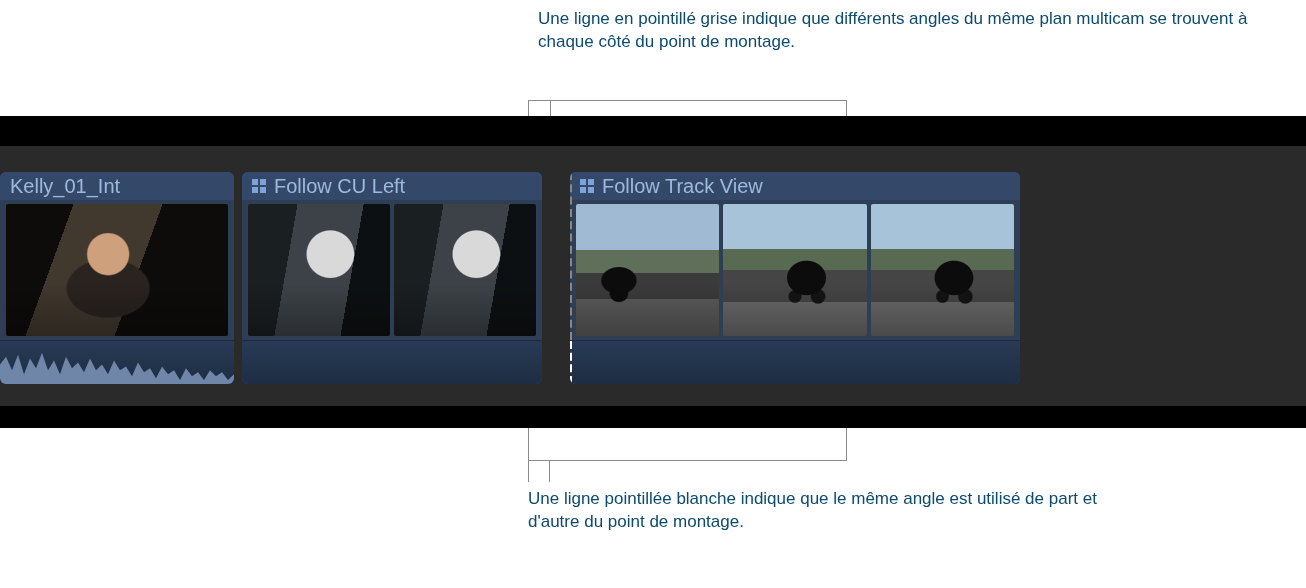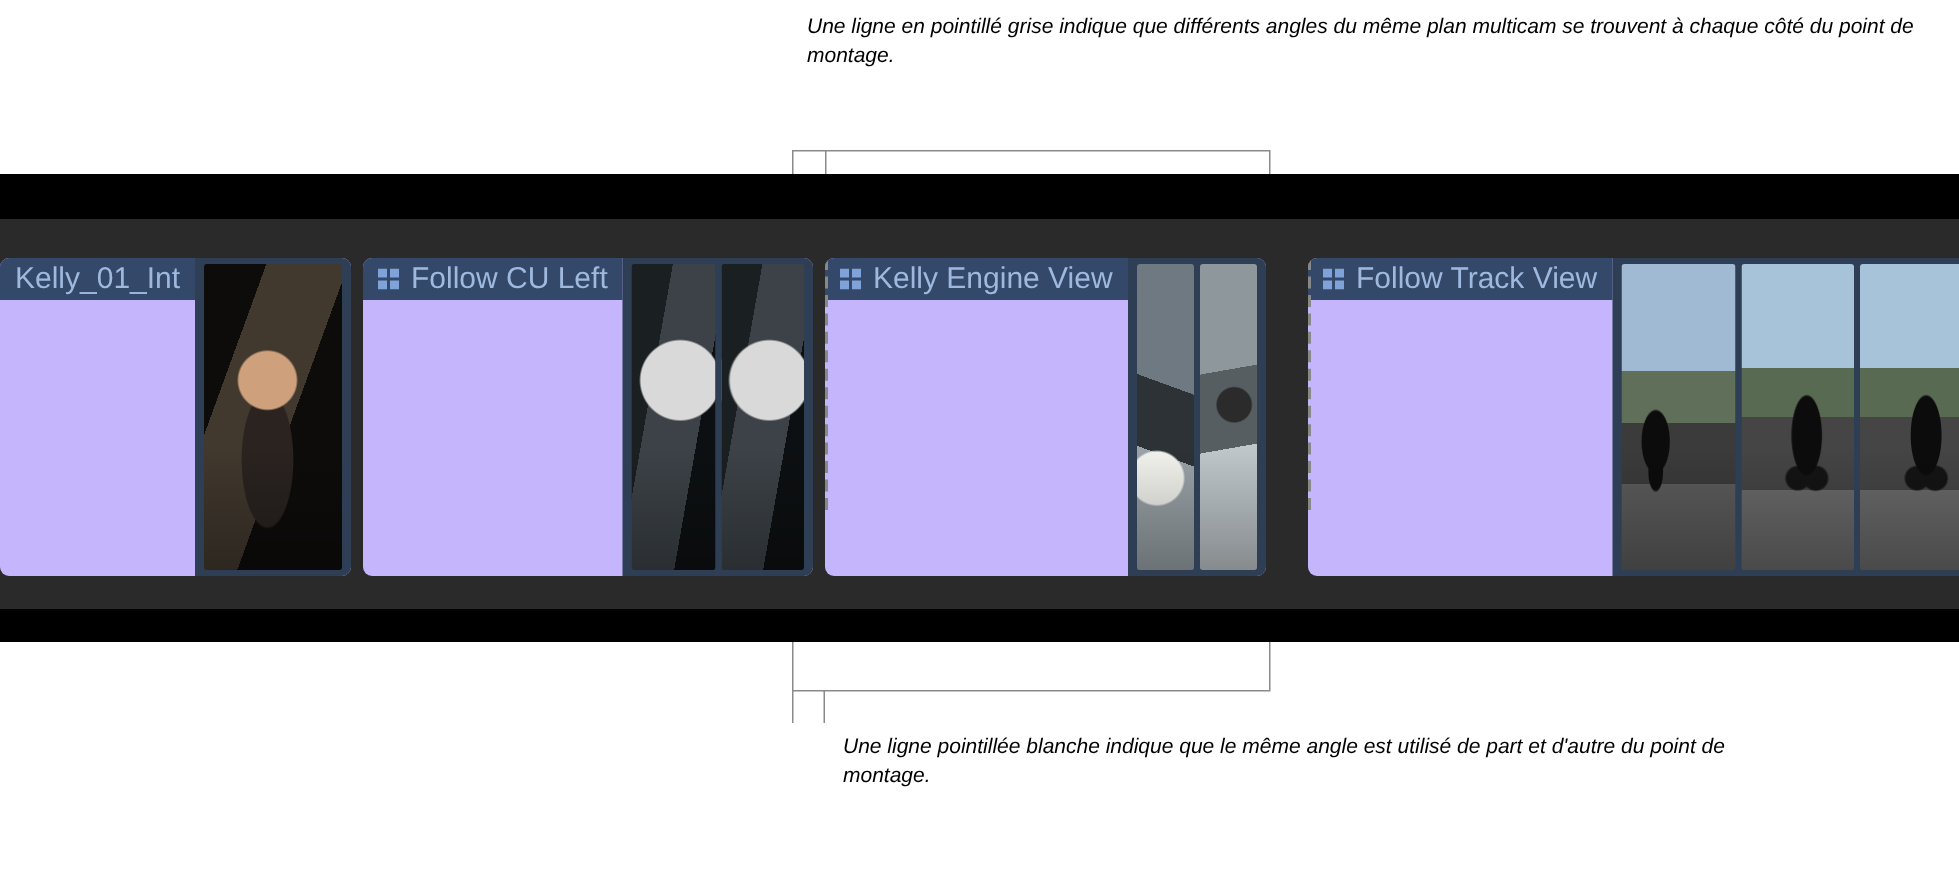--- a/index.html
+++ b/index.html
@@ -10,33 +10,32 @@
     body {
       width: 1306px;
       height: 588px;
       background: #ffffff;
       font-family: -apple-system, "Helvetica Neue", Helvetica, Arial, sans-serif;
       position: relative;
       overflow: hidden;
     }
     .annotation {
       position: absolute;
-      color: #000000;
-      font-size: 14px;
+      color: #0c4a6e;
+      font-size: 17px;
       line-height: 1.35;
-      font-style: italic;
     }
     .annotation-top {
       top: 8px;
       left: 538px;
       width: 760px;
     }
     .annotation-bottom {
       top: 488px;
-      left: 562px;
+      left: 528px;
       width: 620px;
     }
     
     .callout-line {
       position: absolute;
       background: #8a8a8a;
     }
     .timeline-wrap {
       position: absolute;
       top: 116px;
@@ -59,24 +58,24 @@
       left: 0;
       width: 100%;
       height: 212px;
       display: flex;
       gap: 8px;
     }
     .clip {
       position: relative;
       flex: 0 0 auto;
       border-radius: 6px;
-      background: #c4b5fd;
-      overflow: hidden;
-      display: flex;
-      flex-direction: row;
+      background: #1d4ed8;
+      overflow: hidden;
+      display: flex;
+      flex-direction: column;
     }
     .clip-header {
       height: 28px;
       background: #34496a;
       display: flex;
       align-items: center;
       gap: 8px;
       padding: 0 10px;
       color: #9fb9de;
       font-size: 20px;
@@ -219,44 +218,20 @@
         <span>Follow CU Left</span>
       </div>
       <div class="clip-body">
         <div class="thumb th-culeft"></div>
         <div class="thumb th-culeft"></div>
       </div>
       <div class="audio-strip"></div>
 
     </div>
 
-    <div class="clip" style="width:294px; position:relative;">
-      <div class="clip-header">
-        <span class="multicam-icon">
-          <svg viewBox="0 0 14 14">
-              <rect x="0" y="0" width="6" height="6" fill="#7fa2d8"></rect>
-              <rect x="8" y="0" width="6" height="6" fill="#7fa2d8"></rect>
-              <rect x="0" y="8" width="6" height="6" fill="#7fa2d8"></rect>
-              <rect x="8" y="8" width="6" height="6" fill="#7fa2d8"></rect>
-            </svg>
-        </span>
-        <span>Kelly Engine View</span>
-      </div>
-      <div class="clip-body">
-        <div class="thumb th-engine-a"></div>
-        <div class="thumb th-engine-b"></div>
-      </div>
-      <div class="audio-strip">
-        <div style="position:absolute; left:-2px; top:0; height:100%; border-left:4px dashed #ffffff;"></div>
-        <div style="position:absolute; right:-2px; top:0; height:100%; border-left:4px dashed #ffffff;"></div>
-      </div>
-
-      <div class="edit-line grey" style="left:-2px; height:calc(100% - 44px);"></div>
-
-    </div>
 
     <div class="clip" style="width:450px; position:relative;margin-left:20px;">
       <div class="clip-header">
         <span class="multicam-icon">
           <svg viewBox="0 0 14 14">
               <rect x="0" y="0" width="6" height="6" fill="#7fa2d8"></rect>
               <rect x="8" y="0" width="6" height="6" fill="#7fa2d8"></rect>
               <rect x="0" y="8" width="6" height="6" fill="#7fa2d8"></rect>
               <rect x="8" y="8" width="6" height="6" fill="#7fa2d8"></rect>
             </svg>

